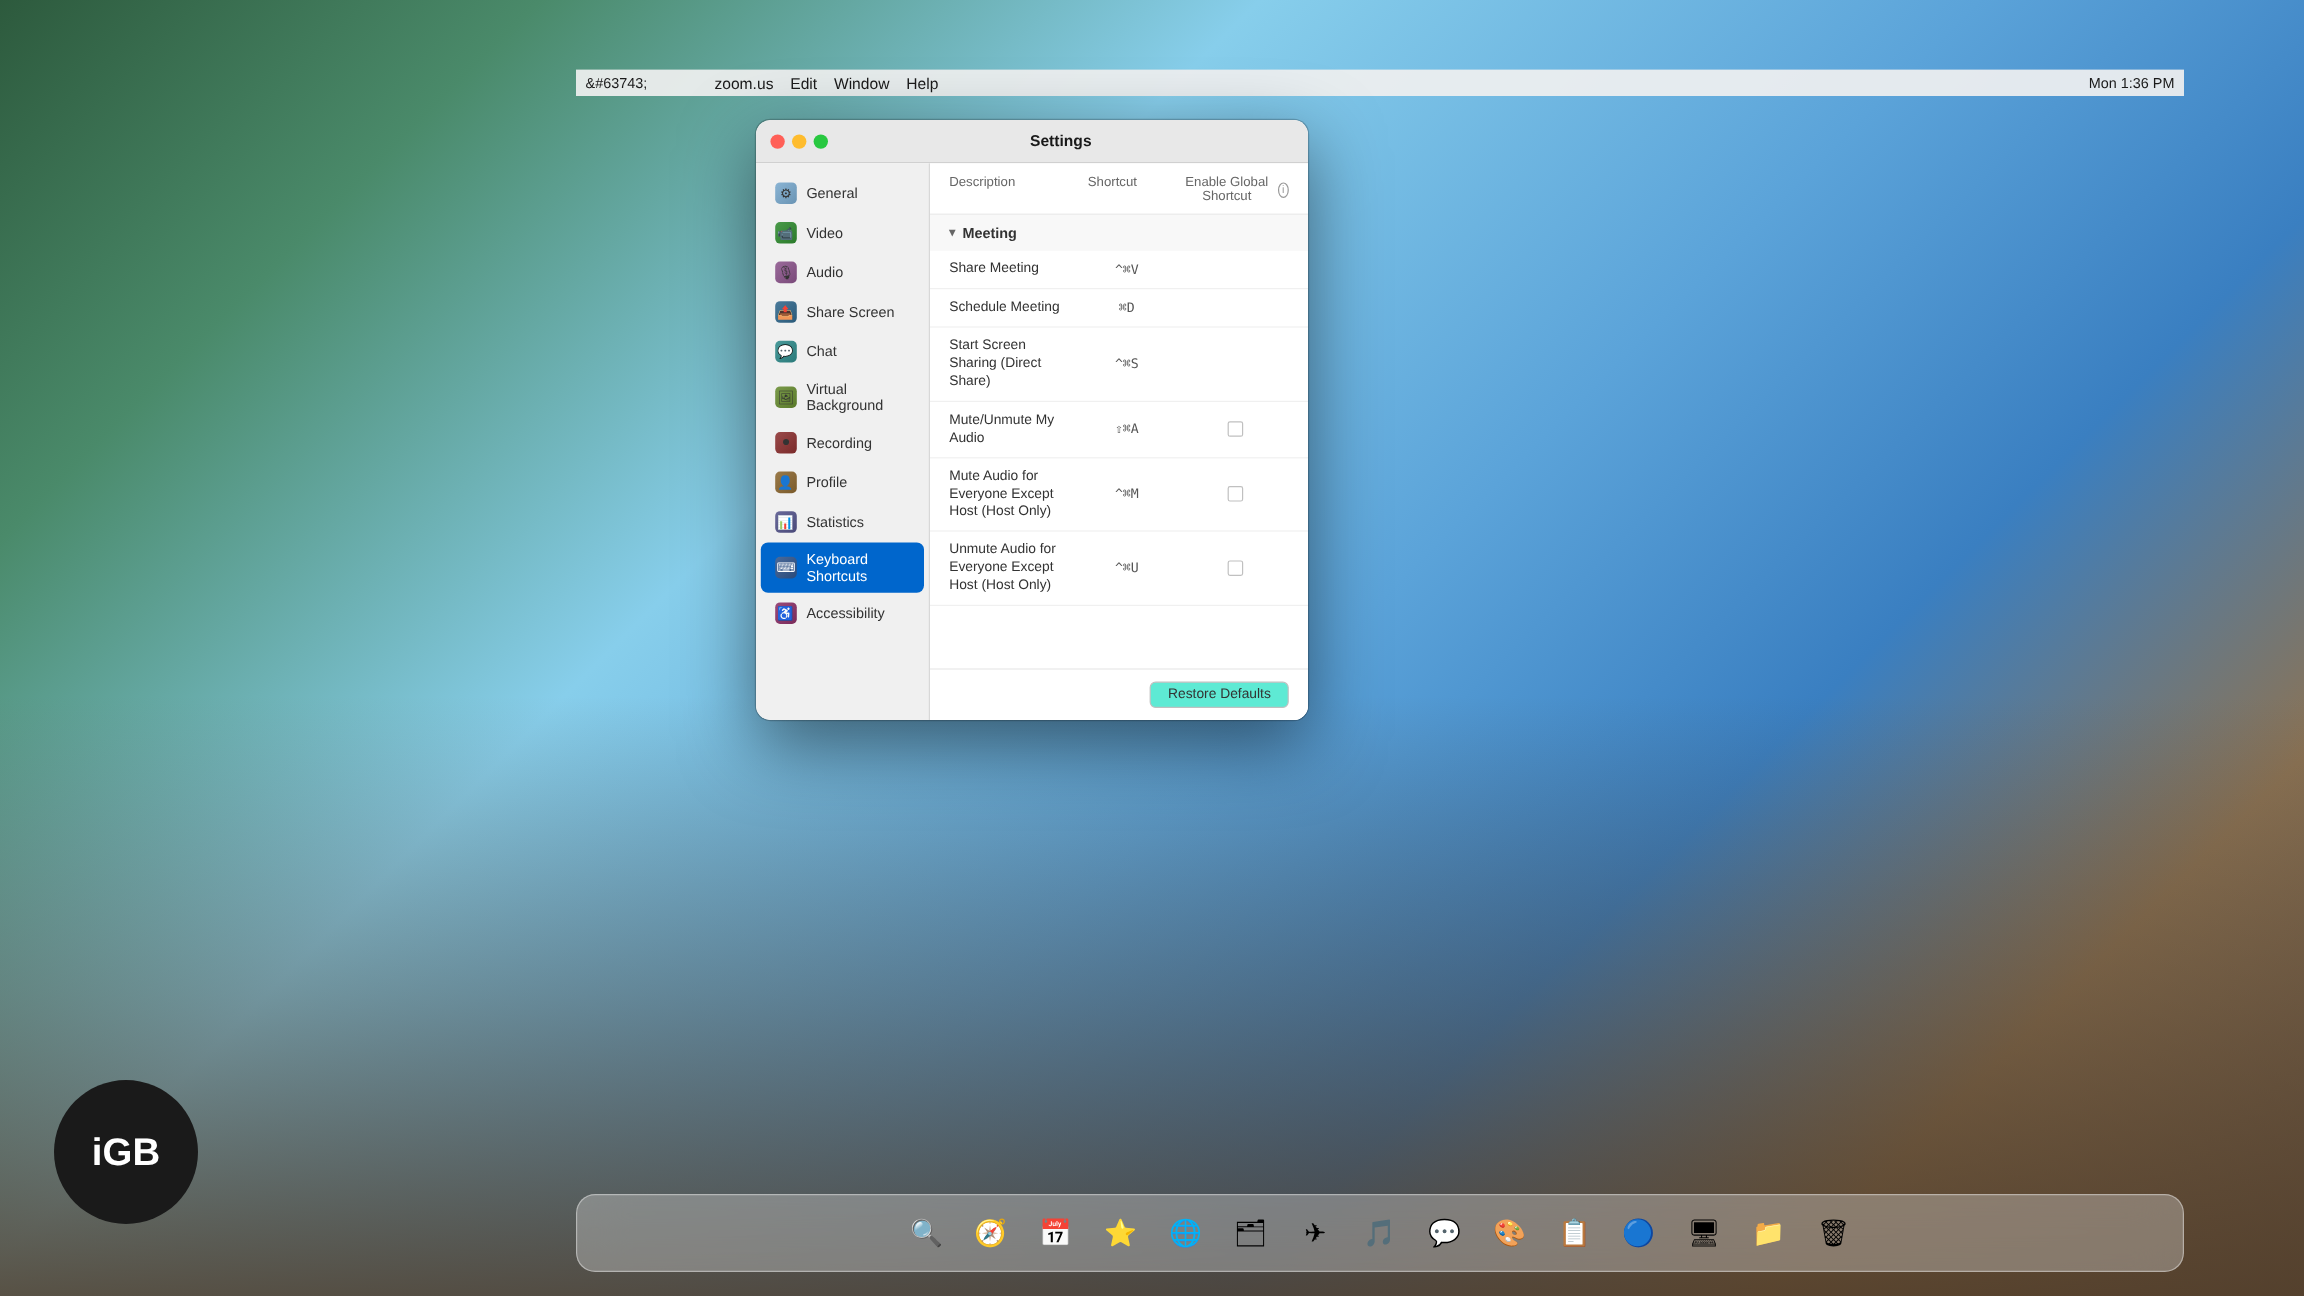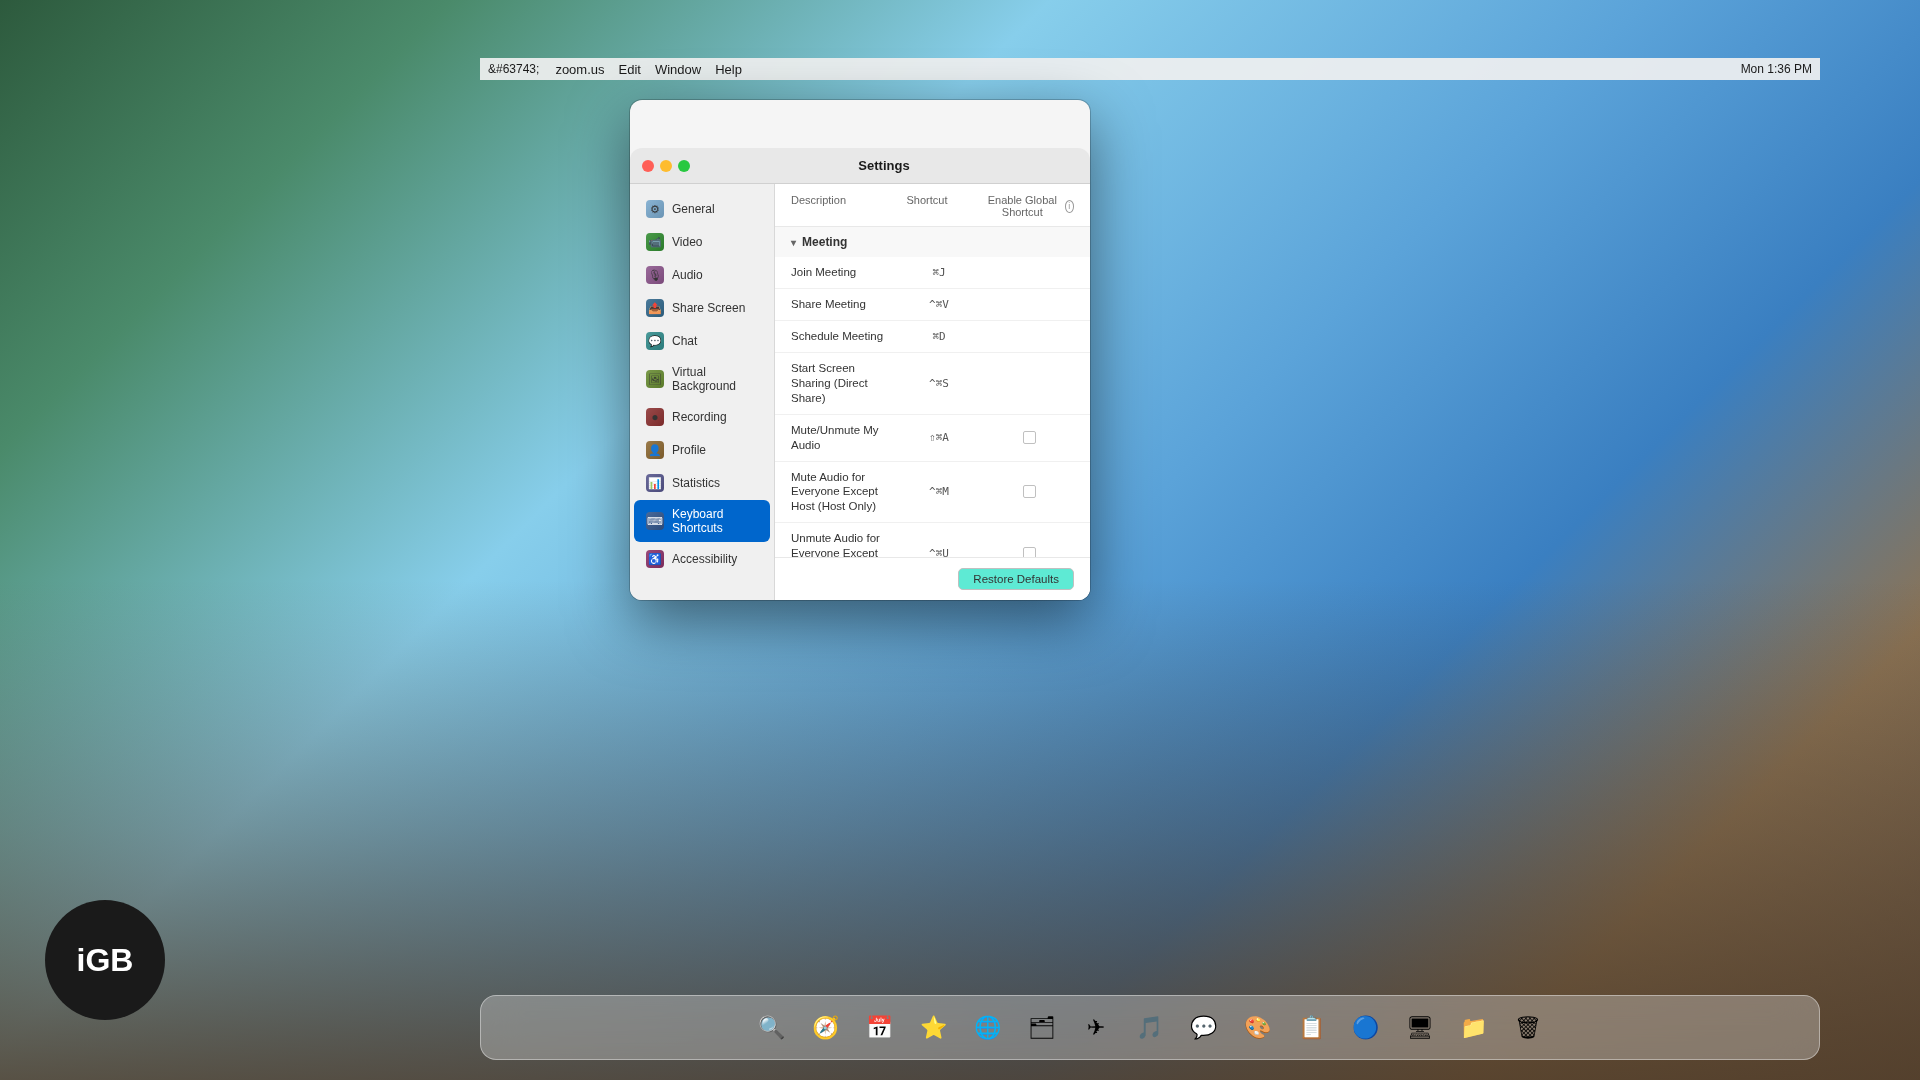--- a/index.html
+++ b/index.html
@@ -50,20 +50,21 @@
 
     .menubar-apple {
       font-size: 12px;
       margin-right: 4px;
     }
 
     .menubar-items {
       display: flex;
       gap: 14px;
       font-size: 13px;
+      margin-left: 40px;
     }
 
     .menubar-right {
       margin-left: auto;
       display: flex;
       align-items: flex-end;
       gap: 6px;
       font-size: 12px;
     }
 
@@ -85,21 +86,20 @@
 
     .window-titlebar {
       height: 36px;
       background: #e8e8e8;
       border-radius: 12px 12px 0 0;
       display: flex;
       align-items: center;
       padding: 0 12px;
       border-bottom: 1px solid #d0d0d0;
       flex-shrink: 0;
-      margin-top: 48px;
     }
 
     .traffic-lights {
       display: flex;
       gap: 6px;
       align-items: center;
     }
 
     .traffic-light {
       width: 12px;
@@ -431,25 +431,20 @@
         </div>
       </div>
 
       <div class="shortcuts-list">
 
         <div class="section-header">
           <span class="chevron-icon">▾</span>
           <span>Meeting</span>
         </div>
 
-        <div class="shortcut-row">
-          <div class="shortcut-desc">Join Meeting</div>
-          <div class="shortcut-key kbd">⌘J</div>
-          <div class="shortcut-checkbox"></div>
-        </div>
 
         <div class="shortcut-row">
           <div class="shortcut-desc">Share Meeting</div>
           <div class="shortcut-key kbd">^⌘V</div>
           <div class="shortcut-checkbox"></div>
         </div>
 
         <div class="shortcut-row">
           <div class="shortcut-desc">Schedule Meeting</div>
           <div class="shortcut-key kbd">⌘D</div>

